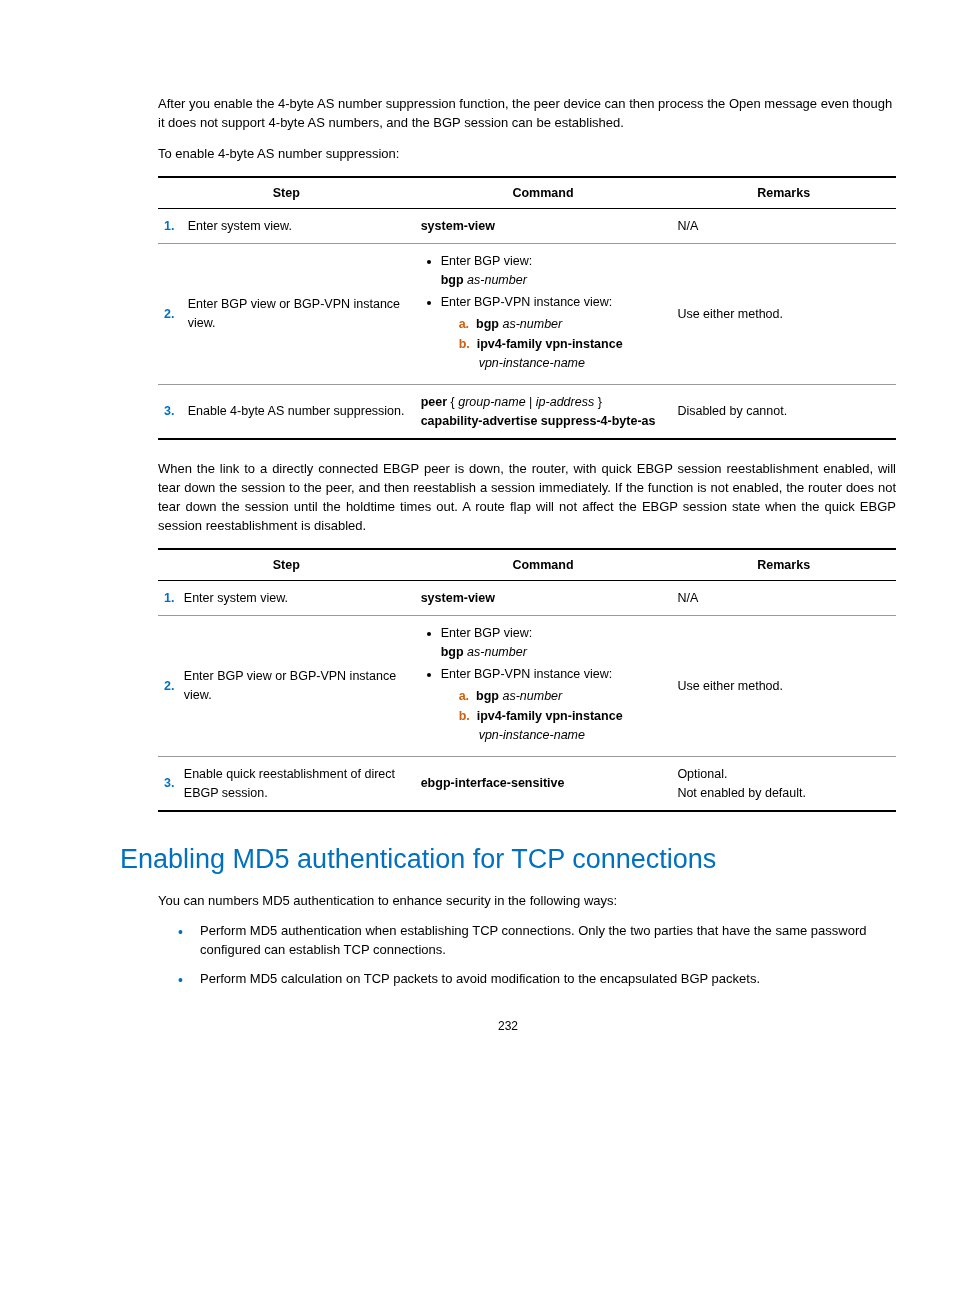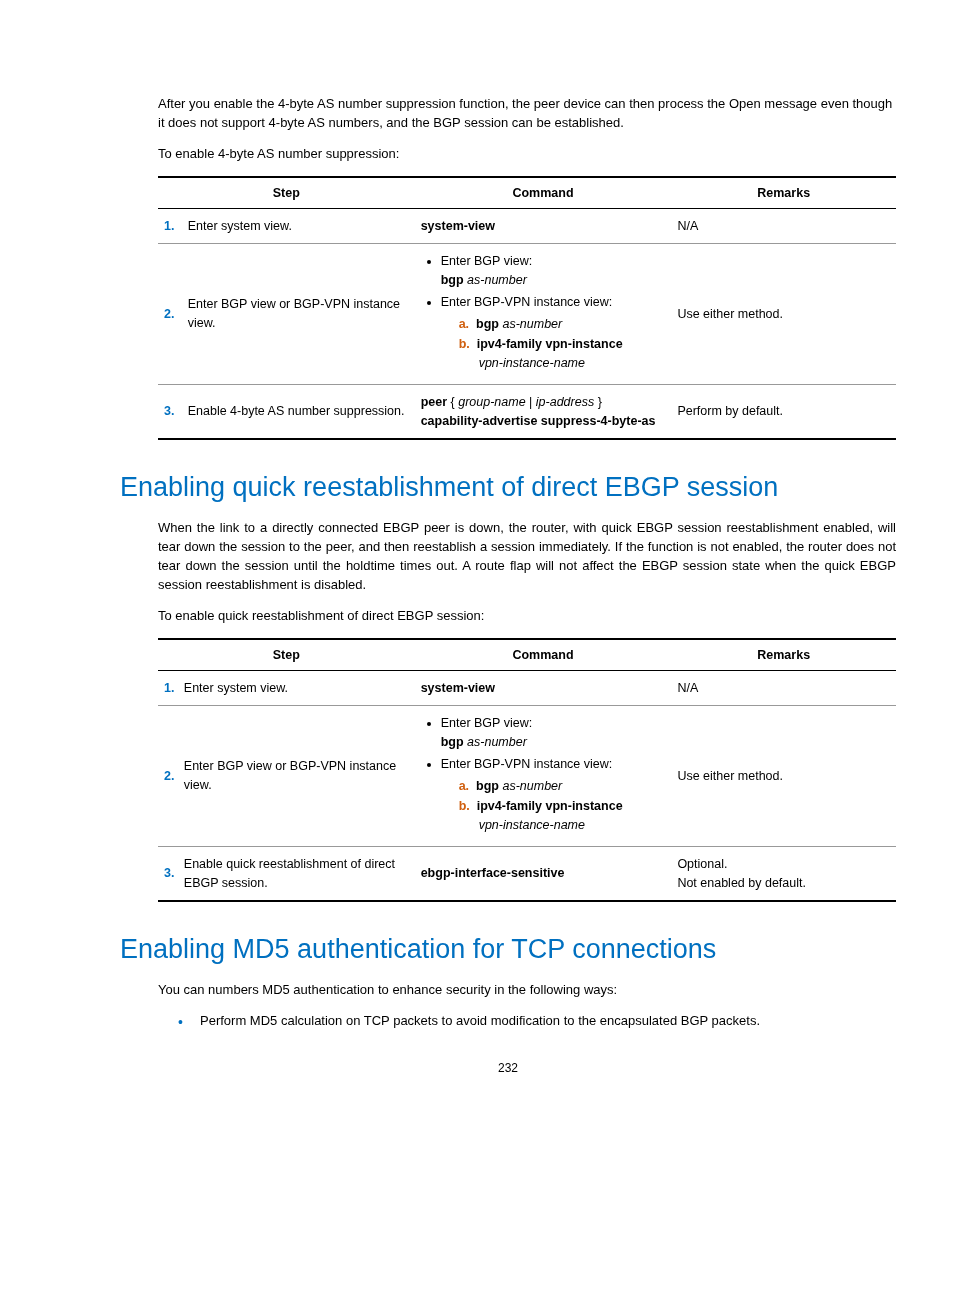--- a/index.html
+++ b/index.html
@@ -160,30 +160,28 @@
           </td>
           <td>Use either method.</td>
         </tr>
         <tr>
           <td class="step-num">3.</td>
           <td>Enable 4-byte AS number suppression.</td>
           <td>
             <span class="cmd-bold">peer</span> { <span class="cmd-italic">group-name</span> | <span class="cmd-italic">ip-address</span> }<br>
             <span class="cmd-bold">capability-advertise suppress-4-byte-as</span>
           </td>
-          <td>Perform by default.</td>
+          <td>Disabled by cannot.</td>
         </tr>
       </tbody>
     </table>
   </div>
 
-  <h2>Enabling quick reestablishment of direct EBGP session</h2>
   <div class="indent">
     <p class="justify">When the link to a directly connected EBGP peer is down, the router, with quick EBGP session reestablishment enabled, will tear down the session to the peer, and then reestablish a session immediately. If the function is not enabled, the router does not tear down the session until the holdtime times out. A route flap will not affect the EBGP session state when the quick EBGP session reestablishment is disabled.</p>
-    <p>To enable quick reestablishment of direct EBGP session:</p>
   </div>
 
   <div class="indent">
     <table>
       <thead>
         <tr>
           <th colspan="2" class="col-step">Step</th>
           <th class="col-cmd">Command</th>
           <th class="col-rem">Remarks</th>
         </tr>
@@ -226,17 +224,18 @@
         </tr>
       </tbody>
     </table>
   </div>
 
   <h2>Enabling MD5 authentication for TCP connections</h2>
   <div class="indent">
     <p>You can numbers MD5 authentication to enhance security in the following ways:</p>
   </div>
   <ul class="body-list">
+    <li>Perform MD5 authentication when establishing TCP connections. Only the two parties that have the same password configured can establish TCP connections.</li>
     <li>Perform MD5 calculation on TCP packets to avoid modification to the encapsulated BGP packets.</li>
   </ul>
 
   <div class="page-num">232</div>
 </div>
 
 </body></html>

